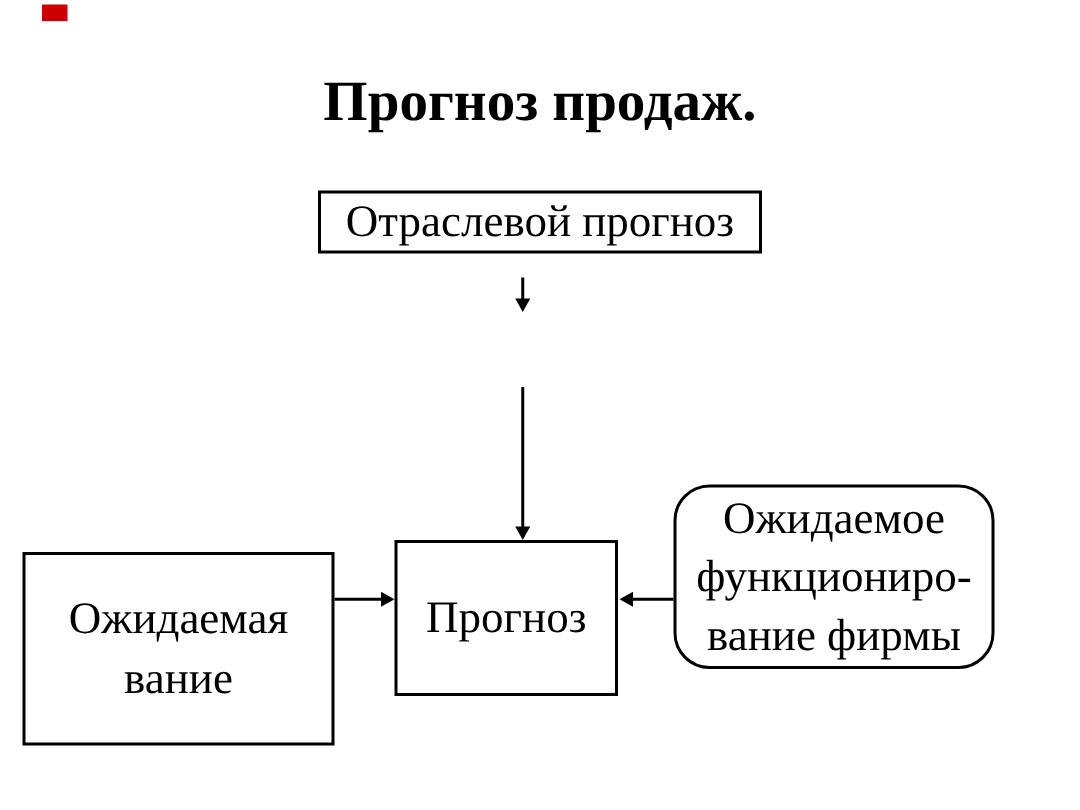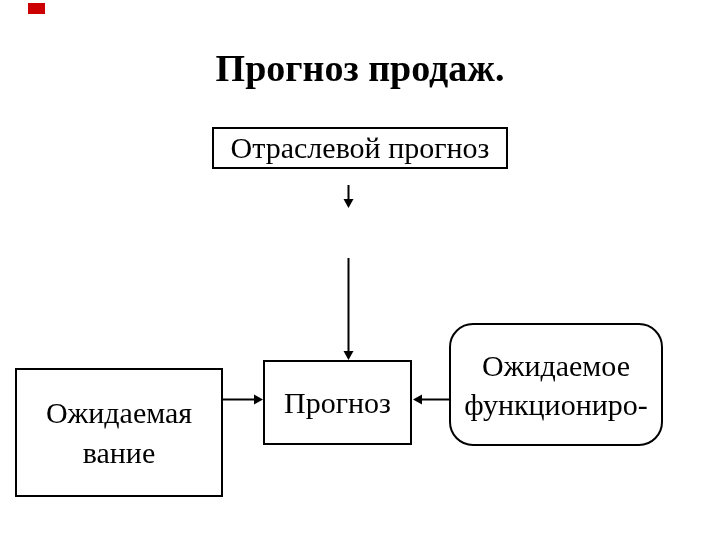--- a/index.html
+++ b/index.html
@@ -40,21 +40,21 @@
     display: flex;
     flex-direction: column;
     justify-content: center;
     align-items: center;
     text-align: center;
     font-size: 30px;
   }
   .box-industry   { left: 212px; top: 127px; width: 296px; height: 42px; }
   .box-potential  { left: 239px; top: 208px; width: 240px; height: 50px; }
   .box-env        { left: 15px;  top: 324px; width: 208px; height: 129px; line-height: 40px; margin-top: 44px; }
-  .box-sales      { left: 263px; top: 360px; width: 149px; height: 85px;  line-height: 40px; }
+  .box-sales      { left: 263px; top: 360px; width: 149px; height: 104px;  line-height: 40px; }
   .box-firm       { left: 449px; top: 323px; width: 214px; height: 123px; line-height: 39px; border-radius: 24px; }
   .connector-layer {
     position: absolute;
     left: 0; top: 0;
     width: 720px; height: 540px;
     pointer-events: none;
     color: var(--line);
   }
   .connector-layer line { stroke: currentColor; stroke-width: 2; }
   .connector-layer polygon { fill: currentColor; }
@@ -78,20 +78,21 @@
     <div>вание</div>
   </div>
 
   <div class="dbox box-sales">
     <div>Прогноз</div>
   </div>
 
   <div class="dbox box-firm">
     <div>Ожидаемое</div>
     <div>функциониро-</div>
+    <div>вание фирмы</div>
   </div>
 
   <svg class="connector-layer" viewBox="0 0 720 540" xmlns="http://www.w3.org/2000/svg">
     <g>
       <line x1="348.5" y1="185" x2="348.5" y2="200"></line>
       <polygon points="343.5,199 353.5,199 348.5,208"></polygon>
     </g>
     <g>
       <line x1="348.5" y1="258" x2="348.5" y2="352"></line>
       <polygon points="343.5,351 353.5,351 348.5,360"></polygon>

